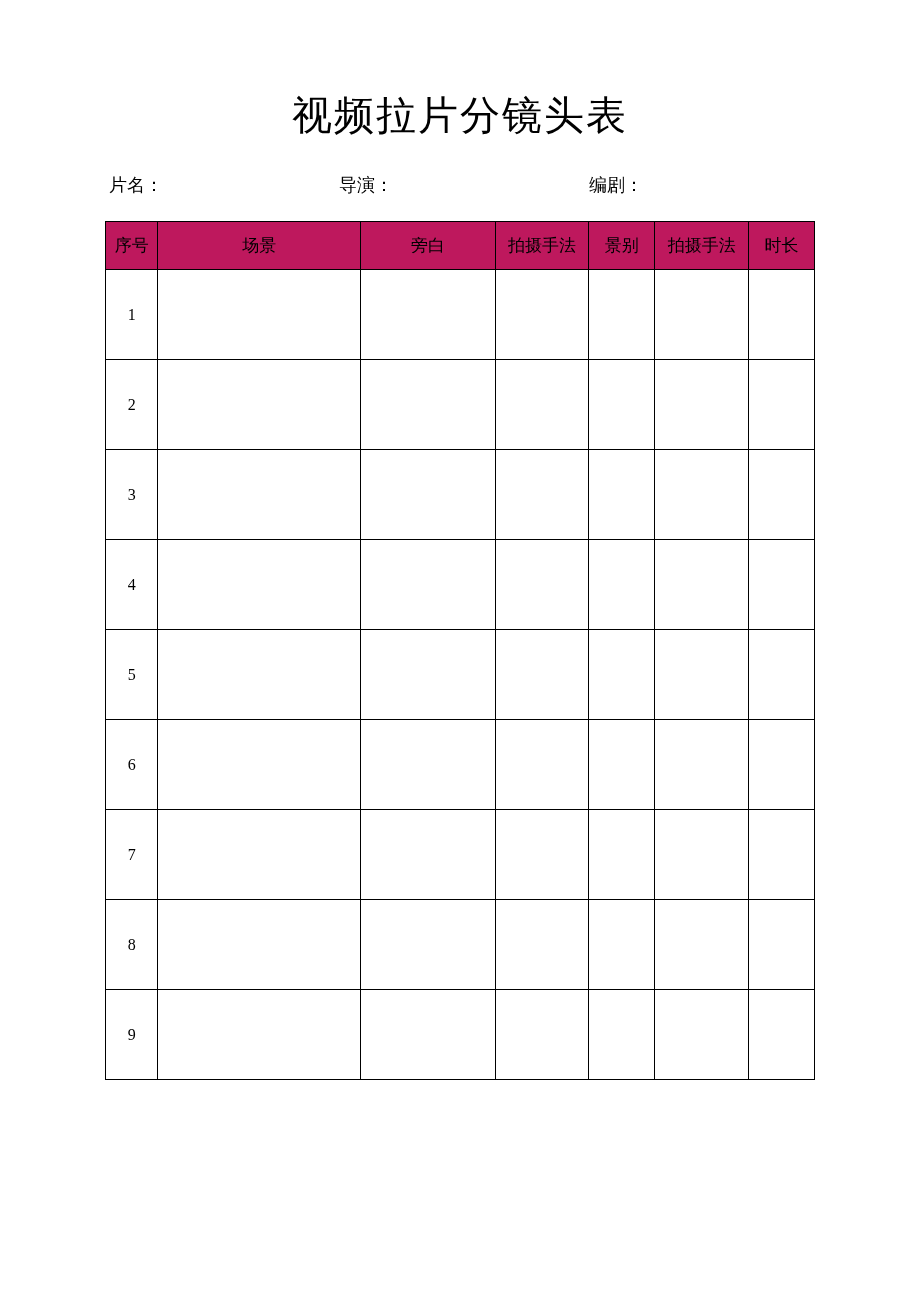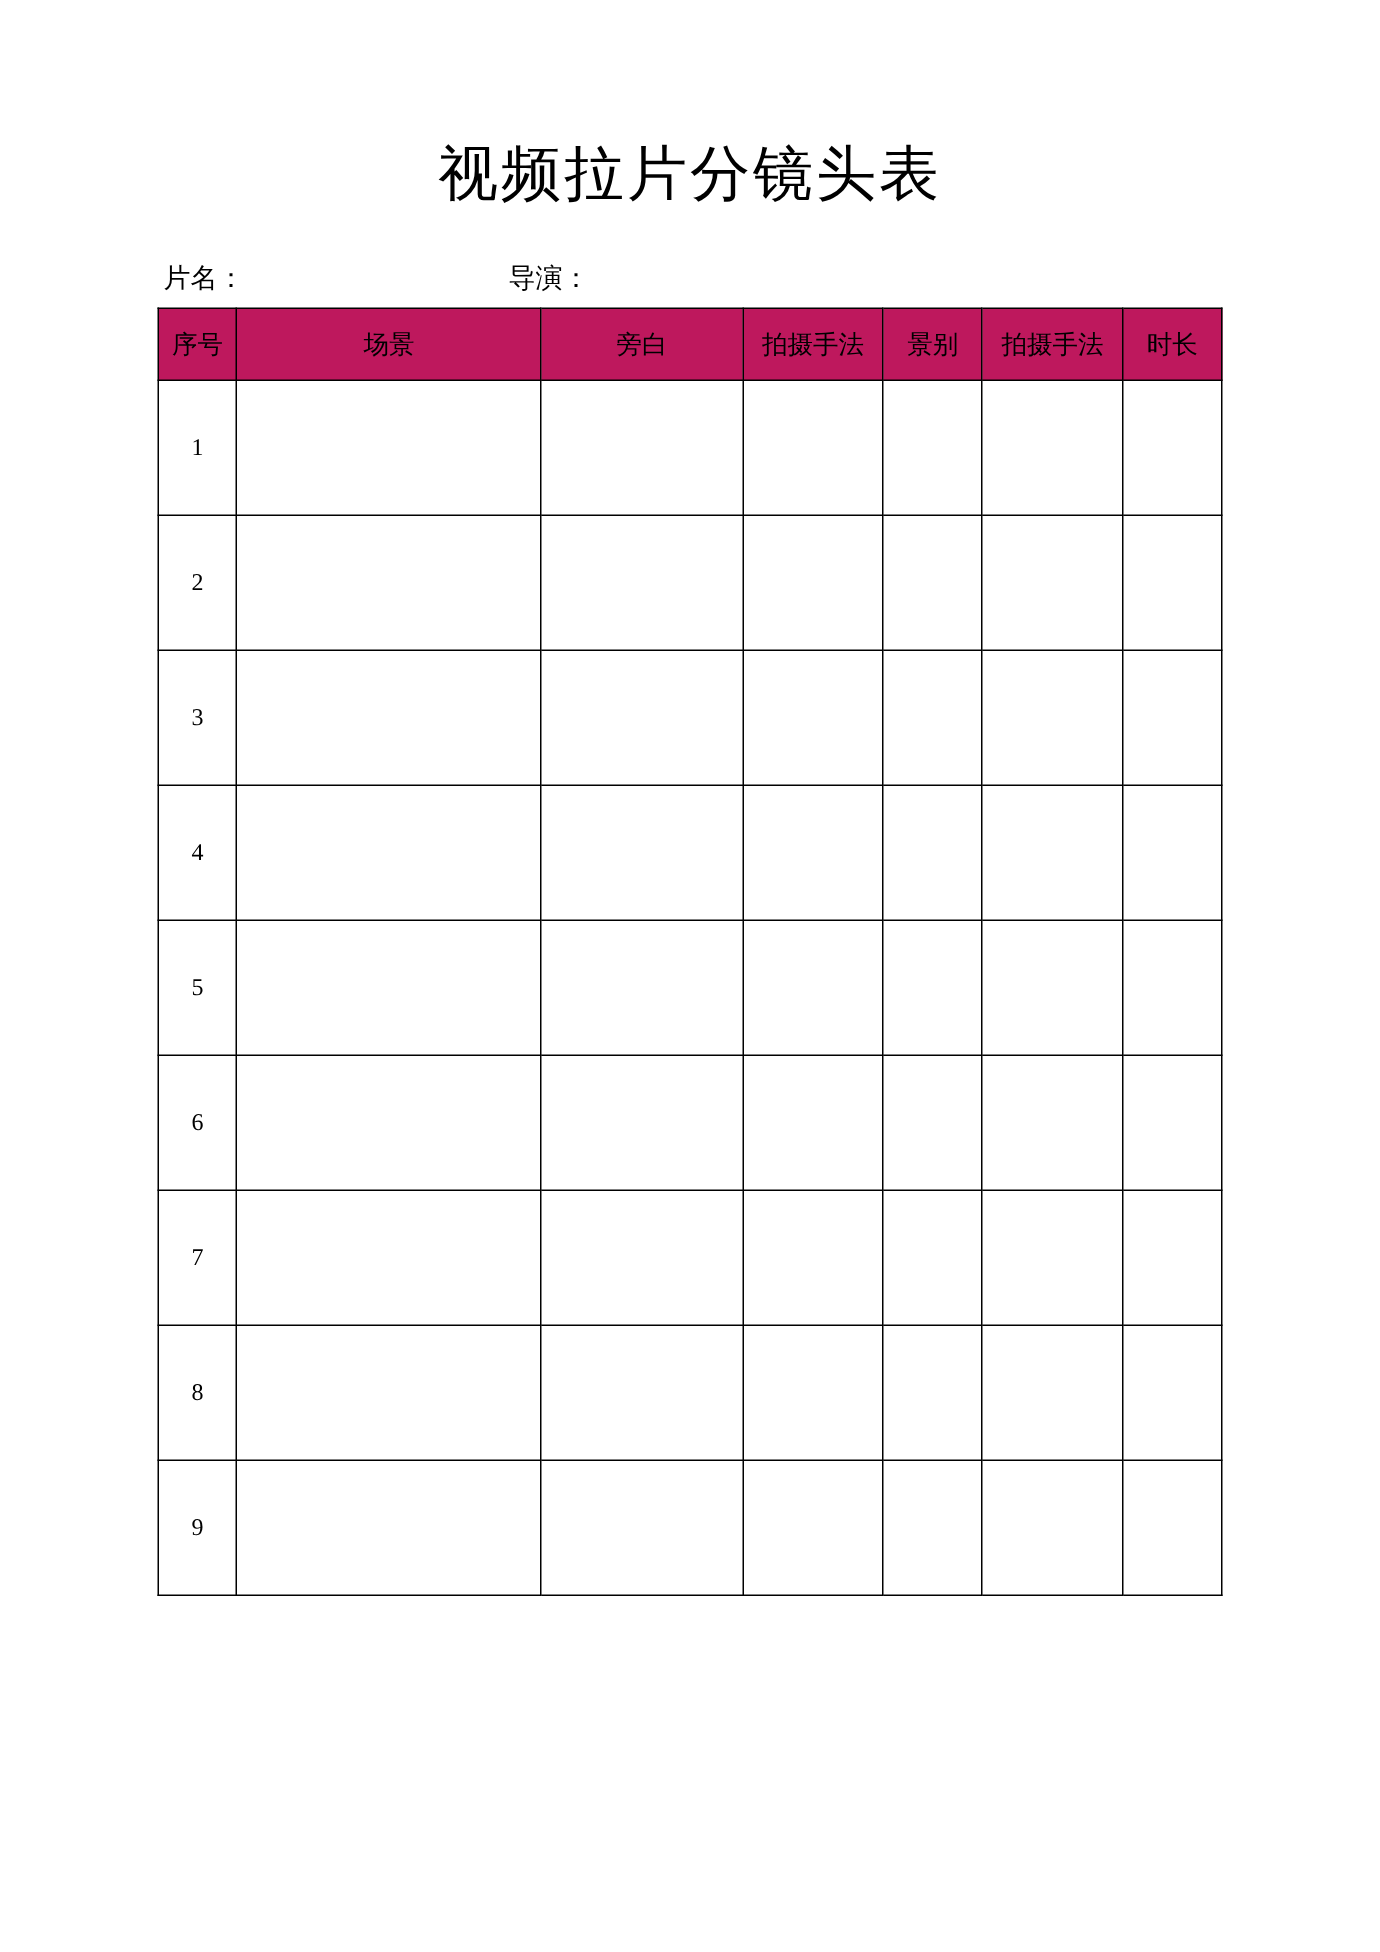--- a/index.html
+++ b/index.html
@@ -18,21 +18,21 @@
   .title {
     text-align: center;
     font-size: 40px;
     font-weight: 400;
     margin: 0 0 30px 0;
     letter-spacing: 2px;
   }
   .meta-row {
     display: flex;
     font-size: 18px;
-    margin-bottom: 8px;
+    margin-bottom: 24px;
     padding: 0 4px;
   }
   .meta-item { display: inline-block; }
   .meta-item.film { width: 230px; }
   .meta-item.director { width: 250px; }
   .meta-item.writer { flex: 1; }
   table {
     border-collapse: collapse;
     width: 100%;
     table-layout: fixed;
@@ -64,20 +64,21 @@
 </head>
 <body>
 
 <div class="page">
 
   <h1 class="title">视频拉片分镜头表</h1>
 
   <div class="meta-row">
     <span class="meta-item film">片名：</span>
     <span class="meta-item director">导演：</span>
+    <span class="meta-item writer">编剧：</span>
   </div>
 
   <table>
     <colgroup>
       <col class="col-idx">
         <col class="col-scene">
         <col class="col-narr">
       <col class="col-tech">
         <col class="col-shot">
         <col class="col-bg">

